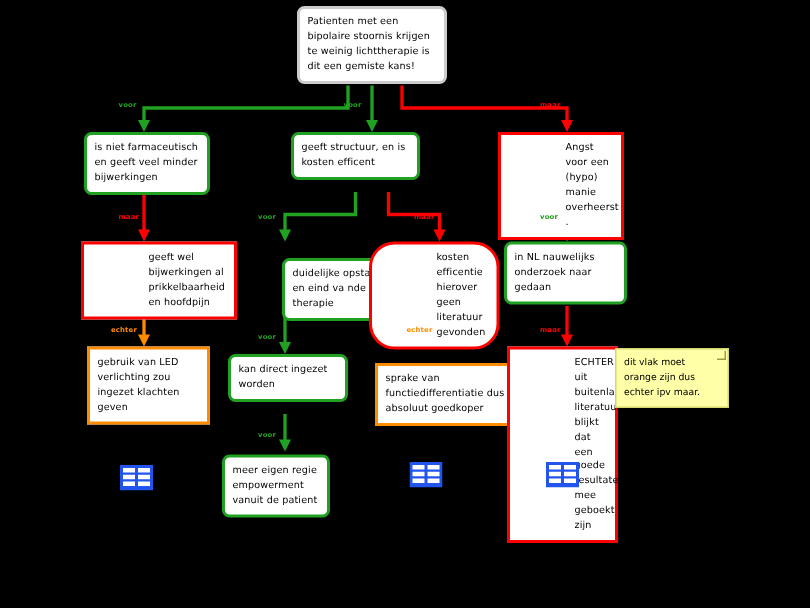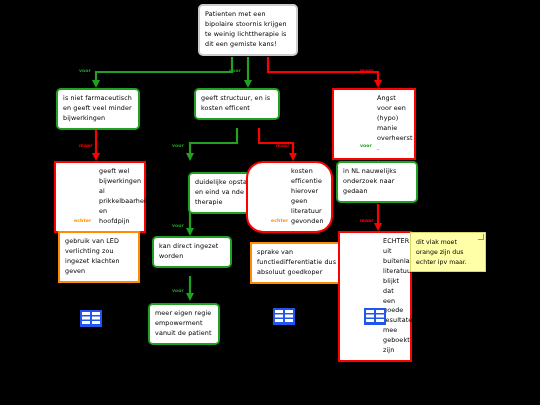--- a/index.html
+++ b/index.html
@@ -94,21 +94,21 @@
   </div>
 
   <div class="node n-green" style="left:194px;top:88px;width:86px;">
     <span>geeft structuur, en is kosten efficent</span>
   </div>
 
   <div class="node n-red sq" style="left:332px;top:88px;width:84px;">
     <span>Angst voor een (hypo) manie overheerst .</span>
   </div>
 
-  <div class="node n-red sq" style="left:54px;top:161px;width:92px;">
+  <div class="node n-red sq" style="left:54px;top:161px;width:104px;">
     <span>geeft wel bijwerkingen al prikkelbaarheid en hoofdpijn</span>
   </div>
 
   <div class="node n-green" style="left:152px;top:172px;width:82px;margin-left:36px;">
     <span>duidelijke opstart en en eind va nde therapie</span>
   </div>
 
   <div class="node n-red sq" style="left:246px;top:161px;width:87px;border-radius:17px;">
     <span>kosten efficentie hierover geen literatuur gevonden</span>
   </div>

